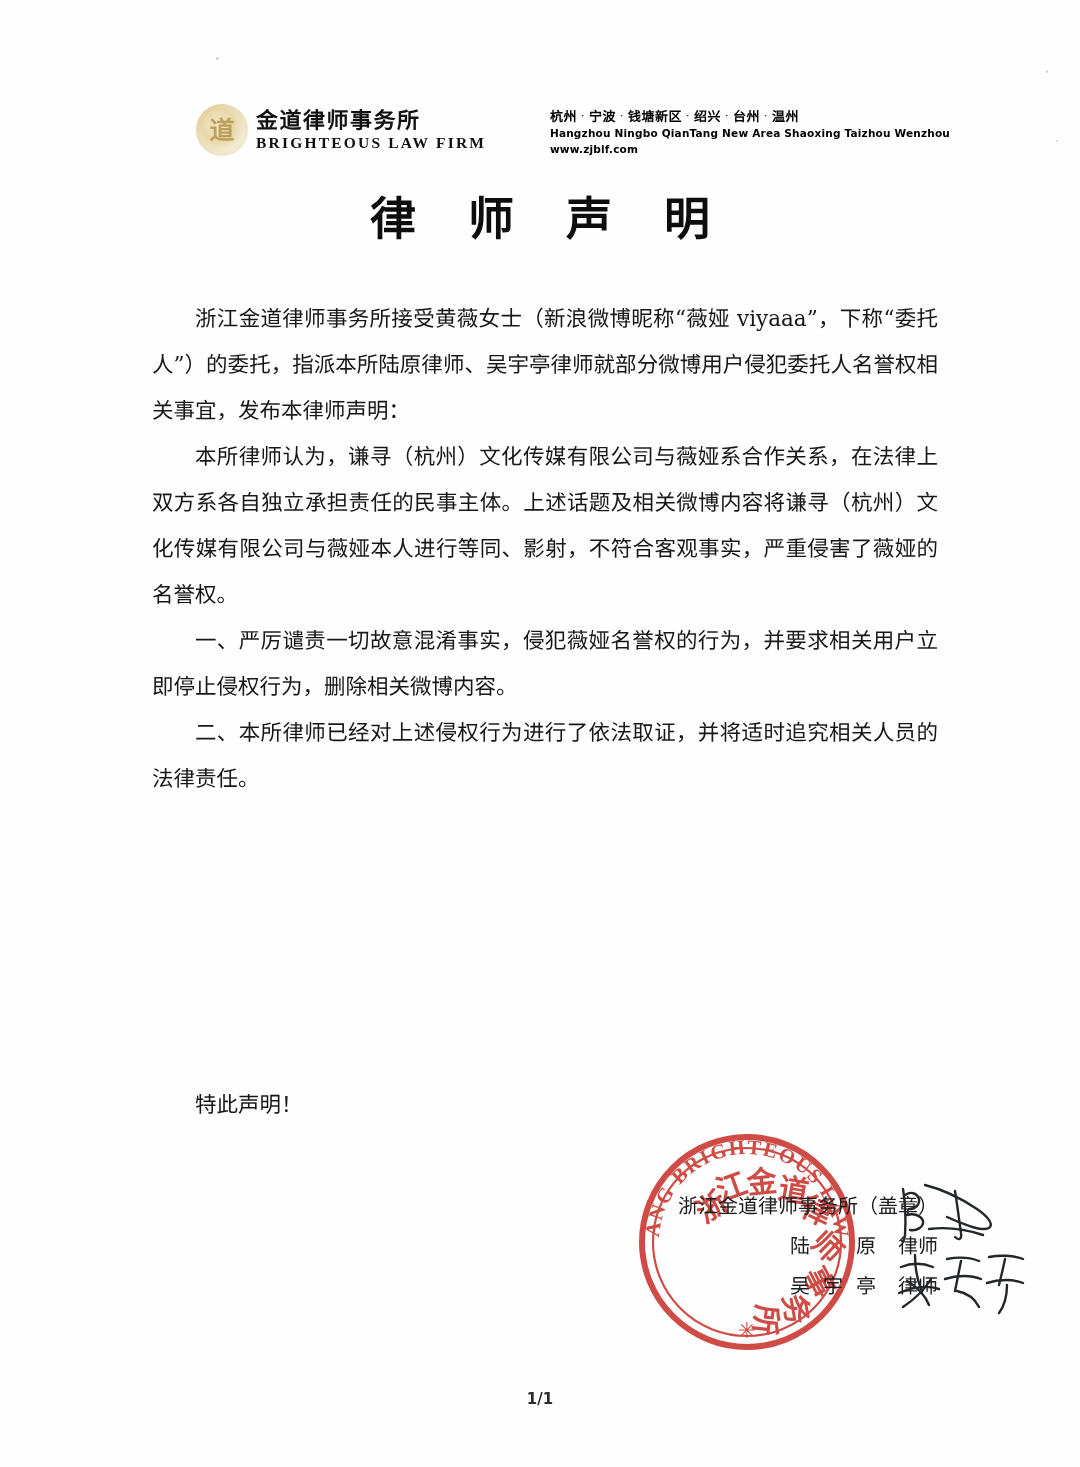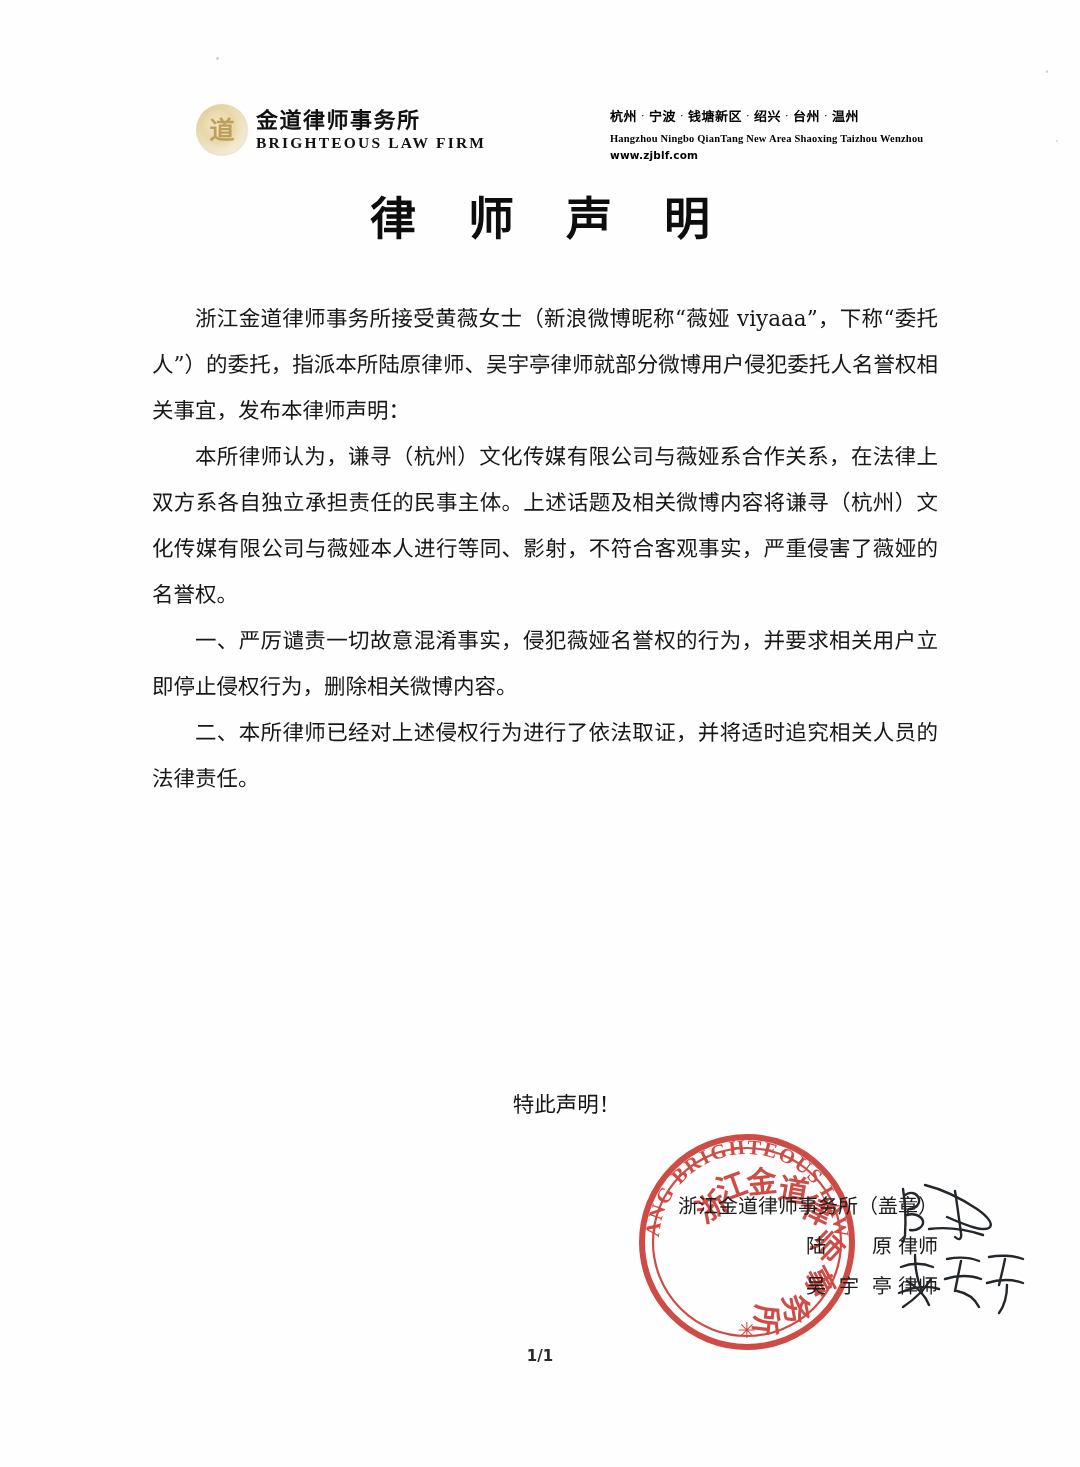--- a/index.html
+++ b/index.html
@@ -105,22 +105,21 @@
     font-size: 11px;
     position: relative;
     top: -2px;
   }
   .offices-en {
     font-size: 10.5px;
     font-weight: 700;
     letter-spacing: .2px;
     white-space: nowrap;
     line-height: 1.35;
-    margin-top: 7px;
-    font-family: Liberation Serif, serif;
+    margin-top: 1px;
   }
   .offices-web {
     font-size: 10.5px;
     font-weight: 700;
     letter-spacing: .2px;
     line-height: 1.35;
     margin-top: 2px;
   }
 
   
@@ -162,21 +161,20 @@
   
   .closing {
     position: absolute;
     top: 1082px;
     left: 152px;
     width: 786px;
     font-family: "DejaVu Serif", "Liberation Serif", serif;
     font-size: 21.5px;
     line-height: 46px;
     color: #171717;
-    text-align: center;
   }
   .closing p { margin: 0; text-indent: 2em; }
 
   
   .sign-block {
     position: absolute;
     top: 1186px;
     left: 608px;
     width: 330px;
     font-family: "DejaVu Serif", "Liberation Serif", serif;
@@ -186,21 +184,21 @@
     text-align: right;
     z-index: 4;
   }
   .sign-block .row { white-space: nowrap; }
   .sign-block .name {
     display: inline-block;
     min-width: 86px;
     text-align: justify;
     text-align-last: justify;
   }
-  .sign-block .role { margin-left: 6px; }
+  .sign-block .role { margin-left: 22px; }
   .sign-block .date { letter-spacing: 1px; }
 
   
   .seal {
     position: absolute;
     left: 633px;
     top: 1128px;
     width: 228px;
     height: 228px;
     z-index: 3;
@@ -217,21 +215,21 @@
     width: 145px;
     height: 140px;
     z-index: 5;
     pointer-events: none;
   }
   .handsigns svg { display: block; width: 100%; height: 100%; }
 
   
   .page-footer {
     position: absolute;
-    top: 1347px;
+    top: 1390px;
     left: 0;
     width: 100%;
     text-align: center;
     font-family: "DejaVu Sans", "Liberation Sans", sans-serif;
     font-size: 15px;
     font-weight: 700;
     color: #2a2a2a;
   }
 
   

